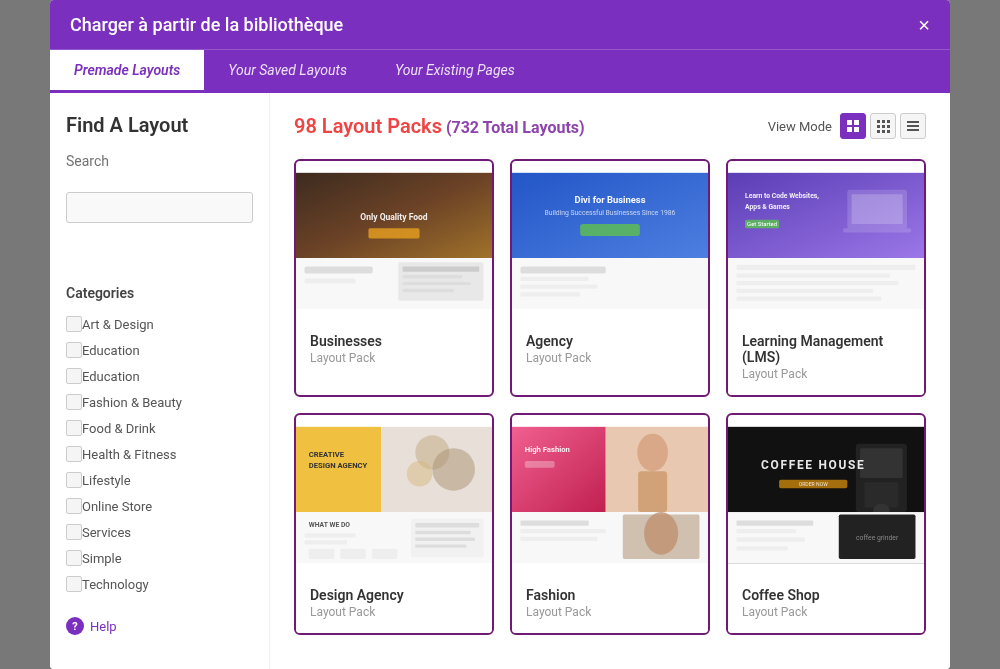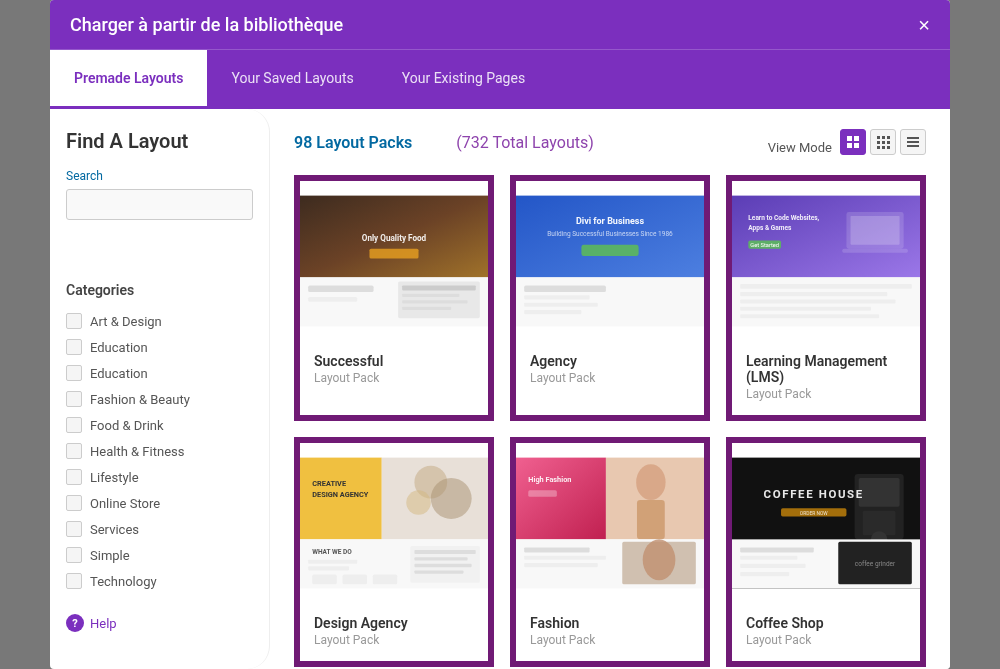--- a/index.html
+++ b/index.html
@@ -44,25 +44,26 @@
       line-height: 1;
     }
 
     .tabs {
       display: flex;
       background: #7b2fbe;
       border-top: 1px solid rgba(255,255,255,0.2);
     }
 
     .tab {
-      padding: 20px 24px;
+      padding: 12px 24px;
       color: rgba(255,255,255,0.85);
       cursor: pointer;
       font-size: 14px;
       border-bottom: 3px solid transparent;
+      font-style: italic;
     }
 
     .tab.active {
       background: #fff;
       color: #7b2fbe;
       font-weight: 600;
       border-bottom: 3px solid #7b2fbe;
     }
 
     .modal-body {
@@ -71,34 +72,33 @@
       overflow: hidden;
     }
 
     .sidebar {
       width: 220px;
       min-width: 220px;
       padding: 20px 16px;
       border-right: 1px solid #eee;
       overflow-y: auto;
       background: #fff;
-      border-radius: 23px;
     }
 
     .sidebar h2 {
       font-size: 20px;
       font-weight: 600;
       color: #333;
       margin-bottom: 16px;
     }
 
     .search-label {
-      font-size: 12px;
-      color: #0369a1;
-      margin-bottom: 6px;
+      font-size: 14px;
+      color: #737373;
+      margin-bottom: 23px;
       display: block;
     }
 
     .search-input {
       width: 100%;
       padding: 7px 10px;
       border: 1px solid #ccc;
       border-radius: 3px;
       font-size: 13px;
       background: #f9f9f9;
@@ -112,21 +112,20 @@
       color: #444;
       margin-bottom: 10px;
       margin-top: 44px;
     }
 
     .category-item {
       display: flex;
       align-items: center;
       padding: 5px 0;
       cursor: pointer;
-      gap: 8px;
     }
 
     .category-checkbox {
       width: 16px;
       height: 16px;
       border: 1px solid #ccc;
       border-radius: 2px;
       background: #f5f5f5;
       flex-shrink: 0;
     }
@@ -167,37 +166,36 @@
     }
 
     .main-header {
       display: flex;
       align-items: center;
       justify-content: space-between;
       margin-bottom: 20px;
     }
 
     .layout-count h3 {
-      font-size: 16px;
+      font-size: 20px;
       font-weight: 600;
-      color: #0369a1;
+      color: #ef4444;
       display: inline;
       margin-top: 20px;
     }
 
     .layout-count span {
       font-size: 16px;
       color: #8e44ad;
-      font-weight: 400;
-      margin-left: 40px;
+      font-weight: 700;
     }
 
     .view-mode {
       display: flex;
-      align-items: flex-end;
+      align-items: center;
       gap: 8px;
       font-size: 13px;
       color: #555;
     }
 
     .view-icons {
       display: flex;
       gap: 4px;
     }
 
@@ -220,22 +218,22 @@
       border-color: #7b2fbe;
     }
 
     .layout-grid {
       display: grid;
       grid-template-columns: repeat(3, 1fr);
       gap: 16px;
     }
 
     .layout-card {
-      border: 6px solid #701a75;
-      border-radius: 0;
+      border: 2px solid #701a75;
+      border-radius: 6px;
       overflow: hidden;
       cursor: pointer;
       transition: box-shadow 0.2s;
     }
 
     .card-image {
       width: 100%;
       height: 160px;
       overflow: hidden;
       position: relative;
@@ -420,21 +418,21 @@
     <rect x="10" y="110" width="80" height="8" rx="2" fill="#ddd"></rect>
     <rect x="10" y="124" width="60" height="6" rx="2" fill="#eee"></rect>
     <rect x="120" y="105" width="100" height="45" rx="2" fill="#e8e8e8"></rect>
     <rect x="125" y="110" width="90" height="6" rx="1" fill="#ccc"></rect>
     <rect x="125" y="120" width="70" height="4" rx="1" fill="#ddd"></rect>
     <rect x="125" y="128" width="80" height="4" rx="1" fill="#ddd"></rect>
     <rect x="125" y="136" width="60" height="4" rx="1" fill="#ddd"></rect>
   </svg>
     </div>
     <div class="card-info">
-      <div class="card-title">Successful</div>
+      <div class="card-title">Businesses</div>
       <div class="card-subtitle">Layout Pack</div>
     </div>
   </div>
             <div class="layout-card">
     <div class="card-image">
       <svg class="mock-svg" viewBox="0 0 230 160" xmlns="http://www.w3.org/2000/svg">
     <defs>
       <linearGradient id="a1" x1="0" y1="0" x2="1" y2="1">
         <stop offset="0%" stop-color="#2356c7"></stop>
         <stop offset="100%" stop-color="#4d7fe0"></stop>

